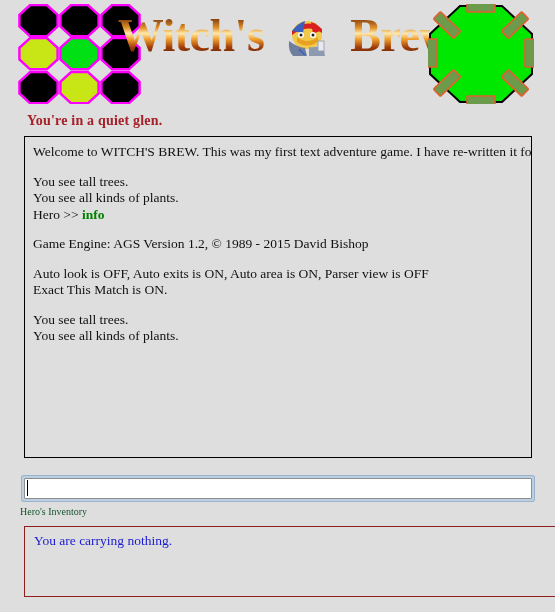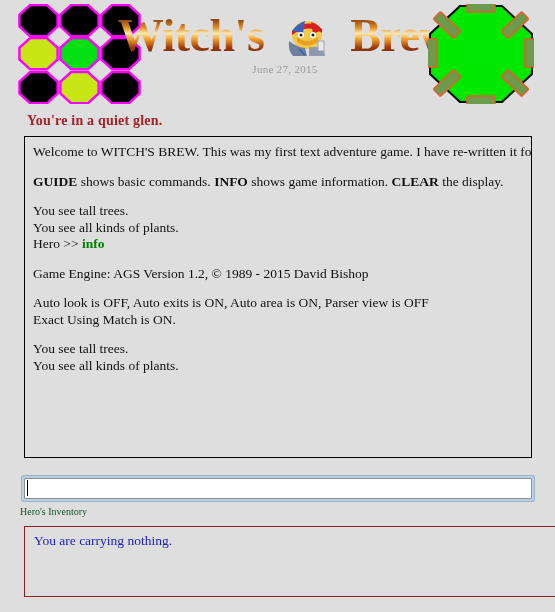--- a/index.html
+++ b/index.html
@@ -275,21 +275,20 @@
           <circle cx="16" cy="20" r="1.5" fill="#202020"></circle>
           <circle cx="28" cy="20" r="1.5" fill="#202020"></circle>
           <path d="M4 26 Q12 32 20 33 L22 41 L8 41 Q3 36 4 26 Z" fill="#6d7f9c"></path>
           <path d="M24 32 Q32 33 38 29 L40 41 L24 41 Z" fill="#8d9ab0"></path>
           <rect x="33" y="26" width="6" height="10" fill="#e8e8ee" stroke="#8d9ab0" stroke-width="0.8"></rect>
           <path d="M14 34 L20 40" stroke="#3a5fbf" stroke-width="1.6"></path>
         </svg>
       </span>
       <span id="game-title">Brew</span>
     </div>
-    <div id="title-date">June 27, 2015</div>
   </div>
 
   <div id="right-emblem">
     <svg viewBox="0 0 106 100" width="106" height="100">
       <polygon points="32,2 74,2 104,30 104,70 74,98 32,98 2,70 2,30" fill="#00e800" stroke="#000000" stroke-width="2"></polygon>
       <g stroke="#e06030" stroke-width="1.6" fill="#6b9b4b">
         <rect x="39" y="-2" width="28" height="10" rx="1"></rect>
         <rect x="39" y="92" width="28" height="10" rx="1"></rect>
         <rect x="-1" y="35" width="10" height="28" rx="1"></rect>
         <rect x="97" y="35" width="10" height="28" rx="1"></rect>
@@ -303,39 +302,36 @@
 </div>
 
 <div id="tagline">You're in a quiet glen.</div>
 
 <div id="story-panel">
 
   <div class="story-para">
     <div class="story-line">Welcome to WITCH'S BREW. This was my first text adventure game. I have re-written it for</div>
   </div>
 
-  <div class="story-para">
-    <span class="kw">GUIDE</span><span> shows basic commands. </span><span class="kw">INFO</span><span> shows game information. </span><span class="kw">CLEAR</span><span> the display.</span>
-  </div>
 
   <div class="story-para">
     <div class="story-line">You see tall trees.</div>
     <div class="story-line">You see all kinds of plants.</div>
     <div class="story-line"><span>Hero &gt;&gt; </span><span class="cmd-echo">info</span></div>
   </div>
 
   <div class="story-para">
     <div class="story-line">Game Engine: AGS Version 1.2, © 1989 - 2015 David Bishop</div>
   </div>
 
 
 
   <div class="story-para">
     <div class="story-line">Auto look is OFF, Auto exits is ON, Auto area is ON, Parser view is OFF</div>
-    <div class="story-line">Exact Using Match is ON.</div>
+    <div class="story-line">Exact This Match is ON.</div>
   </div>
 
   <div class="story-para tight">
     <div class="story-line">You see tall trees.</div>
     <div class="story-line">You see all kinds of plants.</div>
   </div>
 
 </div>
 
 <div id="command-wrap">

